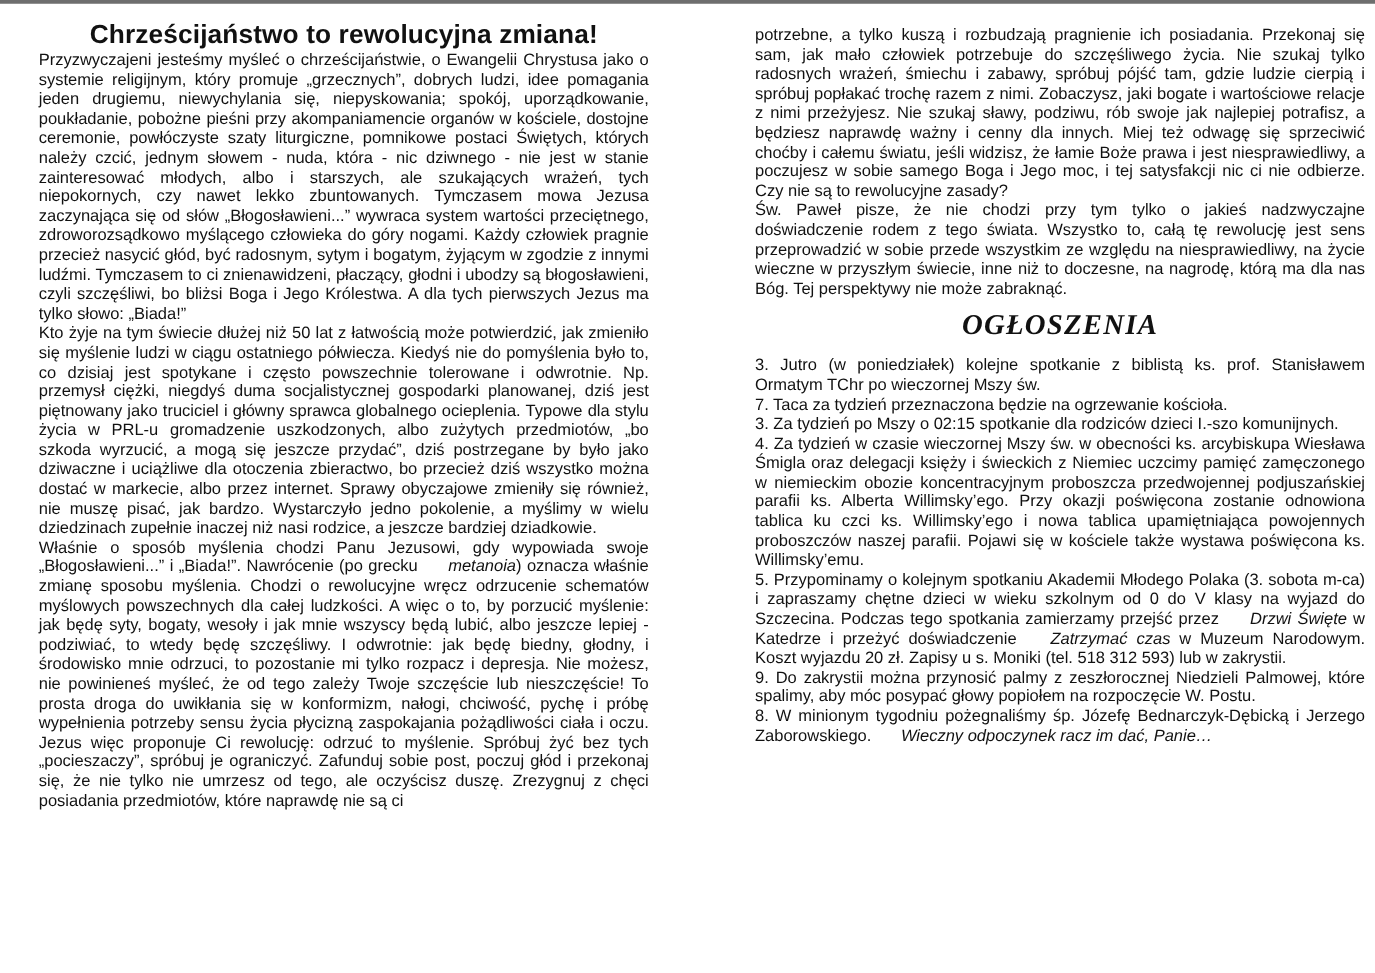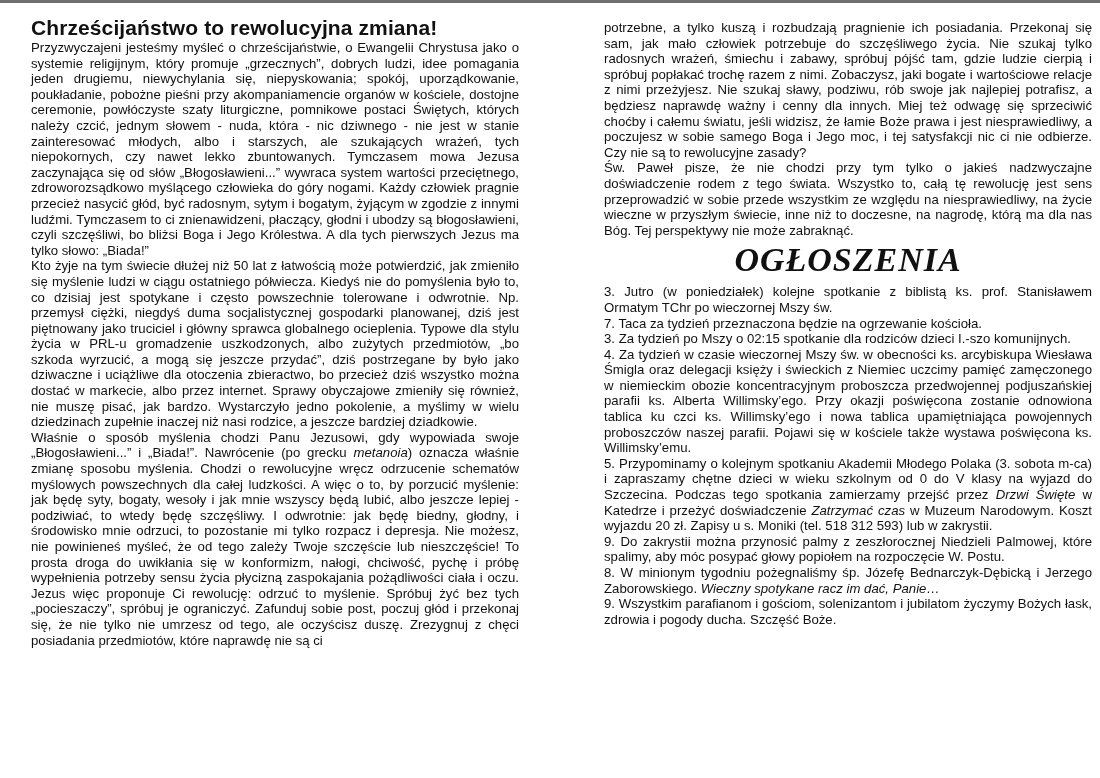--- a/index.html
+++ b/index.html
@@ -8,31 +8,31 @@
     background: #ffffff; position: relative;
     font-family: "Liberation Sans", sans-serif;
     color: #111111;
   }
   .topbar { position: absolute; left: 0; top: 0; width: 1100px; height: 3px; background: #6e6e6e; }
   .col { position: absolute; top: 14px; width: 488px; font-size: 13.2px; line-height: 15.6px; text-align: justify; }
   .col-left { left: 31px; }
   .col-right { left: 604px; top: 20px; width: 488px; }
   .col p { margin: 0; }
   .title {
-    font-weight: bold; font-size: 21px; line-height: 24px; text-align: left;
+    font-weight: bold; font-size: 21px; line-height: 24px; text-align: center;
     margin: 2px 0 0 0; letter-spacing: 0.1px;
   }
   .ann-title {
     font-family: "Liberation Serif", serif; font-style: italic; font-weight: bold;
-    font-size: 34px; line-height: 40px; text-align: center; letter-spacing: 1px;
+    font-size: 23px; line-height: 40px; text-align: center; letter-spacing: 1px;
     margin: 2px 0 4px 0;
   }
   .ann p { margin: 0; }
   b { font-weight: normal; }
-  i { font-style: italic; }
+  i { font-style: italic; margin-left: 20px; }
 </style>
 </head>
 <body>
 
 <div class="topbar"></div>
 
 <div class="col col-left">
   <h1 class="title">Chrześcijaństwo to rewolucyjna zmiana!</h1>
   <div>
     <p><span>Przyzwyczajeni jesteśmy myśleć o chrześcijaństwie, o Ewangelii Chrystusa jako o systemie religijnym, który promuje „grzecznych”, dobrych ludzi, idee pomagania jeden drugiemu, niewychylania się, niepyskowania; spokój, uporządkowanie, poukładanie, pobożne pieśni przy akompaniamencie organów w kościele, dostojne ceremonie, powłóczyste szaty liturgiczne, pomnikowe postaci Świętych, których należy czcić, jednym słowem - </span><b>nuda</b><span>, która - nic dziwnego - nie jest w stanie zainteresować młodych, albo i starszych, ale szukających wrażeń, tych niepokornych, czy nawet lekko zbuntowanych. Tymczasem mowa Jezusa zaczynająca się od słów „Błogosławieni...” </span><b>wywraca system wartości</b><span> przeciętnego, zdroworozsądkowo myślącego człowieka do góry nogami. Każdy człowiek pragnie przecież nasycić głód, być radosnym, sytym i bogatym, żyjącym w zgodzie z innymi ludźmi. Tymczasem to ci znienawidzeni, płaczący, głodni i ubodzy są błogosławieni, czyli szczęśliwi, bo bliżsi Boga i Jego Królestwa. A dla tych pierwszych Jezus ma tylko słowo: „Biada!”</span></p>
@@ -47,16 +47,15 @@
     <p><span>Św. Paweł pisze, że nie chodzi przy tym tylko o jakieś nadzwyczajne doświadczenie rodem z tego świata. Wszystko to, całą tę rewolucję jest sens przeprowadzić w sobie przede wszystkim </span><b>ze względu na niesprawiedliwy</b><span>, na życie wieczne w przyszłym świecie, inne niż to doczesne, na nagrodę, którą ma dla nas Bóg. Tej perspektywy nie może zabraknąć.</span></p>
   </div>
   <div class="ann-title">OGŁOSZENIA</div>
   <div class="ann">
     <p><span>3. Jutro (w poniedziałek) kolejne spotkanie z biblistą ks. prof. Stanisławem Ormatym TChr po wieczornej Mszy św.</span></p>
     <p><span>7. Taca za tydzień przeznaczona będzie na ogrzewanie kościoła.</span></p>
     <p><span>3. Za tydzień po Mszy o 02:15 spotkanie dla rodziców dzieci I.-szo komunijnych.</span></p>
     <p><span>4. Za tydzień w czasie wieczornej Mszy św. w obecności ks. arcybiskupa Wiesława Śmigla oraz delegacji księży i świeckich z Niemiec uczcimy pamięć zamęczonego w niemieckim obozie koncentracyjnym proboszcza przedwojennej podjuszańskiej parafii ks. Alberta Willimsky’ego. Przy okazji poświęcona zostanie odnowiona tablica ku czci ks. Willimsky’ego i nowa tablica upamiętniająca powojennych proboszczów naszej parafii. Pojawi się w kościele także wystawa poświęcona ks. Willimsky’emu.</span></p>
     <p><span>5. Przypominamy o kolejnym spotkaniu Akademii Młodego Polaka (3. sobota m-ca) i zapraszamy chętne dzieci w wieku szkolnym od 0 do V klasy na wyjazd do Szczecina. Podczas tego spotkania zamierzamy przejść przez </span><i>Drzwi Święte</i><span> w Katedrze i przeżyć doświadczenie </span><i>Zatrzymać czas</i><span> w Muzeum Narodowym. Koszt wyjazdu 20 zł. Zapisy u s. Moniki (tel. 518 312 593) lub w zakrystii.</span></p>
     <p><span>9. Do zakrystii można przynosić palmy z zeszłorocznej Niedzieli Palmowej, które spalimy, aby móc posypać głowy popiołem na rozpoczęcie W. Postu.</span></p>
-    <p><span>8. W minionym tygodniu pożegnaliśmy śp. Józefę Bednarczyk-Dębicką i Jerzego Zaborowskiego. </span><i>Wieczny spotykane racz im dać, Panie…</i></p>
-    <p><span>9. Wszystkim parafianom i gościom, solenizantom i jubilatom życzymy Bożych łask, zdrowia i pogody ducha. Szczęść Boże.</span></p>
+    <p><span>8. W minionym tygodniu pożegnaliśmy śp. Józefę Bednarczyk-Dębicką i Jerzego Zaborowskiego. </span><i>Wieczny odpoczynek racz im dać, Panie…</i></p>
   </div>
 </div>
 
 </body></html>

